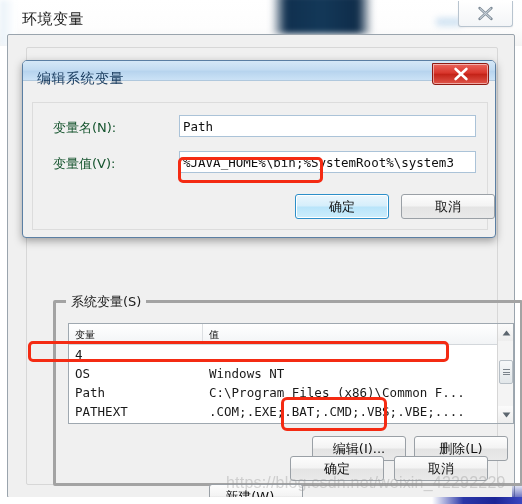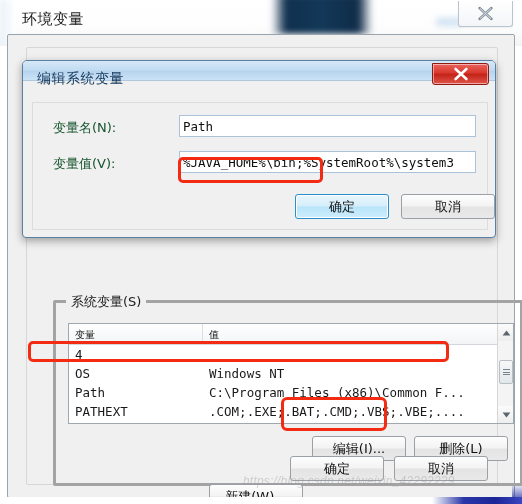--- a/index.html
+++ b/index.html
@@ -254,25 +254,25 @@
   }
   .in-name  { left: 146px; top: 12px; width: 297px; }
   .in-value { left: 146px; top: 48px; width: 297px; }
 
   .modal-btn { position: absolute; width: 94px; height: 25px; }
   .btn-ok-modal     { left: 262px; top: 91px; }
   .btn-cancel-modal { left: 368px; top: 91px; }
 
   
   .watermark {
-    position: absolute; left: 243px; top: 474px;
+    position: absolute; left: 226px; top: 474px;
     font-family: "Liberation Sans", sans-serif;
-    font-size: 12px; color: rgba(150,150,150,.38);
+    font-size: 16px; color: rgba(150,150,150,.38);
     letter-spacing: .2px; white-space: nowrap;
-    z-index: 50; pointer-events: none; font-style: italic;
+    z-index: 50; pointer-events: none;
   }
   
   .bottom-strip {
     position: absolute; left: 0; bottom: 0; width: 522px; height: 7px;
     background: #ffffff; z-index: 45;
   }
   .bottom-strip-blue {
     position: absolute; right: 0; bottom: 0; width: 90px; height: 7px;
     background: linear-gradient(to right, rgba(40,60,180,0) 0%, #2a37a8 35%, #1c2596 70%, #3a46c0 100%);
   }

